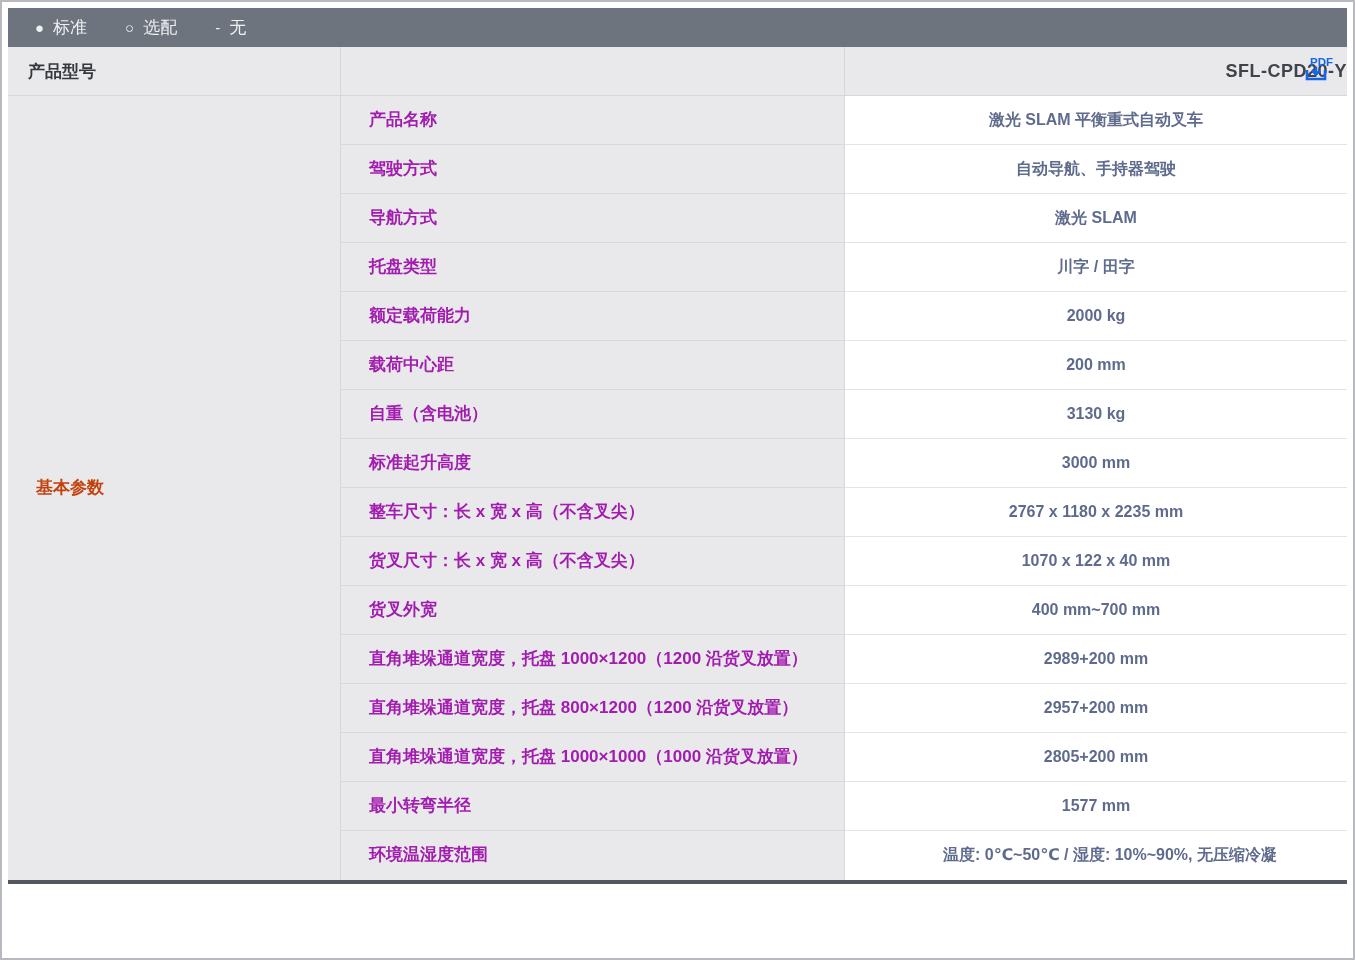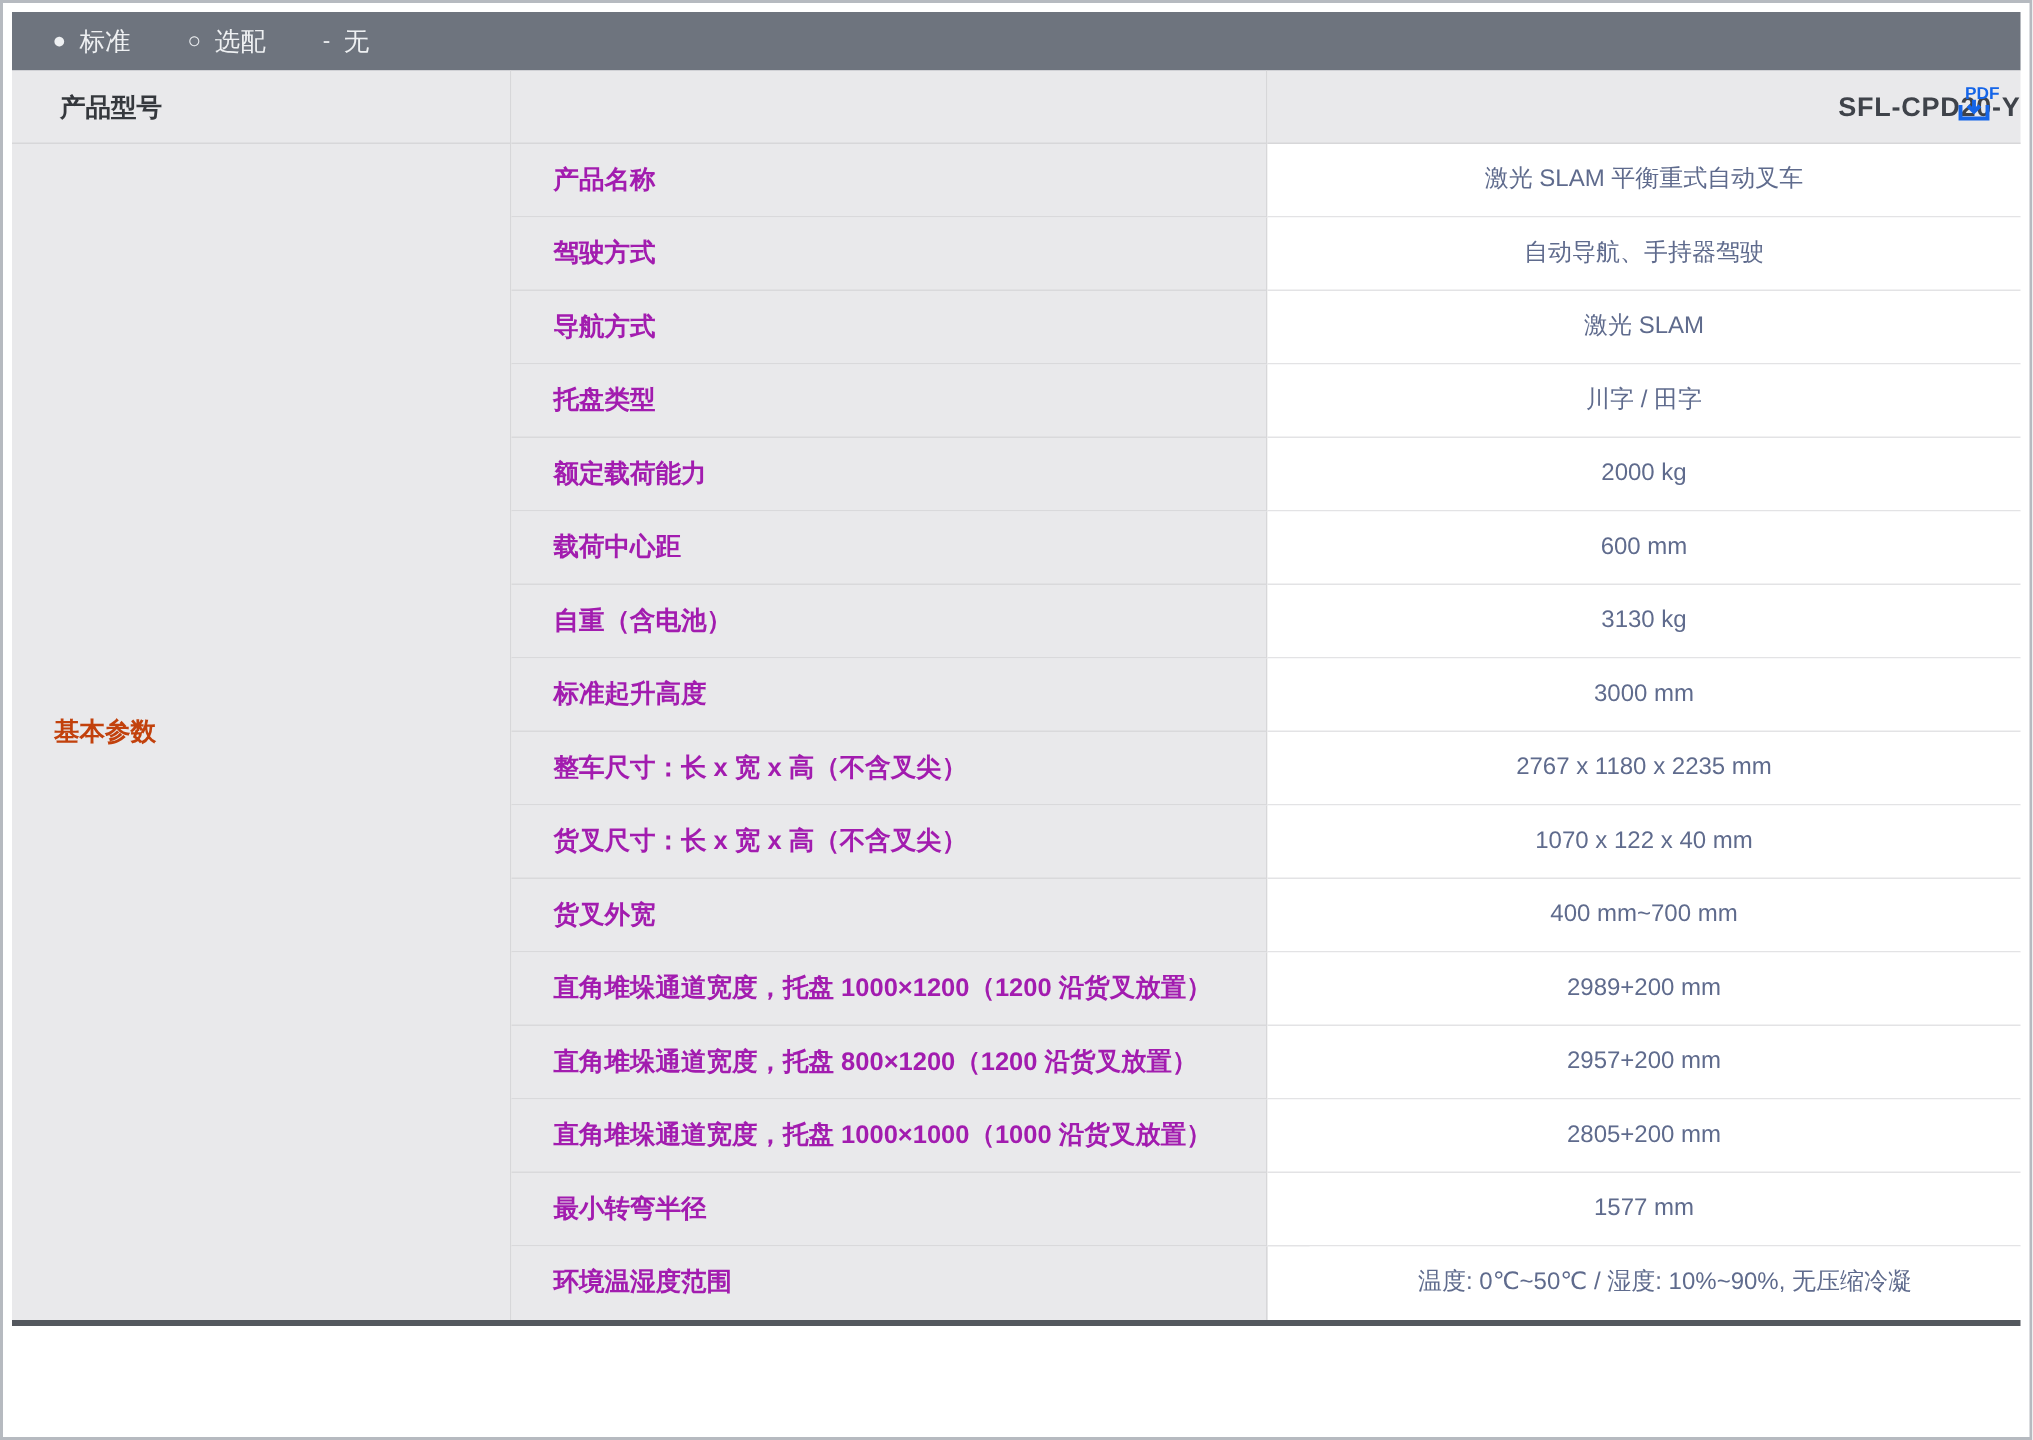--- a/index.html
+++ b/index.html
@@ -35,21 +35,21 @@
     grid-template-rows: 49px;
     grid-auto-rows: minmax(48.6px, auto);
     width: 100%;
   }
   .cell-gray {
     background: #e9e9eb;
   }
   .header-label-cell {
     grid-row: 1; grid-column: 1;
     display: flex; align-items: center;
-    padding-left: 32px;
+    padding-left: 20px;
     font-size: 17px; font-weight: 700; color: #35383d;
     border-right: 1px solid #d7d7d9;
     border-bottom: 1px solid #d7d7d9;
   }
   .header-mid-cell {
     grid-row: 1; grid-column: 2;
     border-right: 1px solid #d7d7d9;
     border-bottom: 1px solid #d7d7d9;
   }
   .header-model-cell {
@@ -92,20 +92,21 @@
   }
   .value-cell {
     grid-column: 3;
     background: #ffffff;
     display: flex; align-items: center; justify-content: center;
     text-align: left;
     padding: 11px 14px;
     font-size: 16px; color: #5f6b8d;
     line-height: 26px;
     border-bottom: 1px solid #e3e3e5;
+    font-weight: bold;
   }
   .param-cell.last { border-bottom: none; }
   .value-cell.last { border-bottom: none; }
   .table-bottom-edge {
     height: 4px;
     background: #54585e;
     width: 100%;
   }
 </style>
 </head>
@@ -178,21 +179,21 @@
         <span>额定载荷能力</span>
       </div>
   <div class="value-cell" style="grid-row: 6;">
         <span>2000 kg</span>
       </div>
 
   <div class="param-cell" style="grid-row: 7;">
         <span>载荷中心距</span>
       </div>
   <div class="value-cell" style="grid-row: 7;">
-        <span>600 mm</span>
+        <span>200 mm</span>
       </div>
 
   <div class="param-cell" style="grid-row: 8;">
         <span>自重（含电池）</span>
       </div>
   <div class="value-cell" style="grid-row: 8;">
         <span>3130 kg</span>
       </div>
 
   <div class="param-cell" style="grid-row: 9;">

